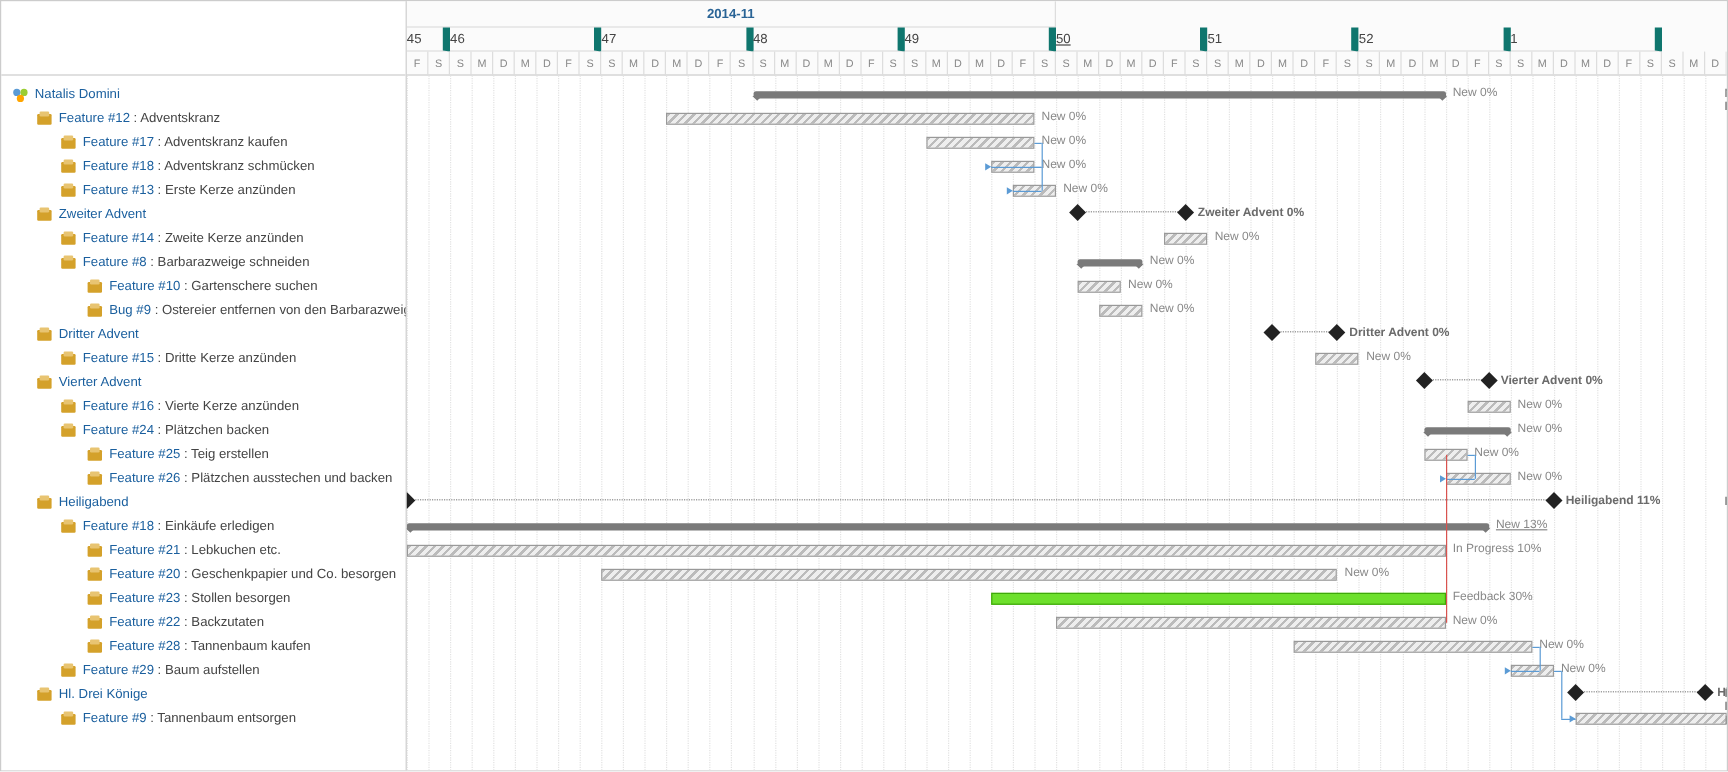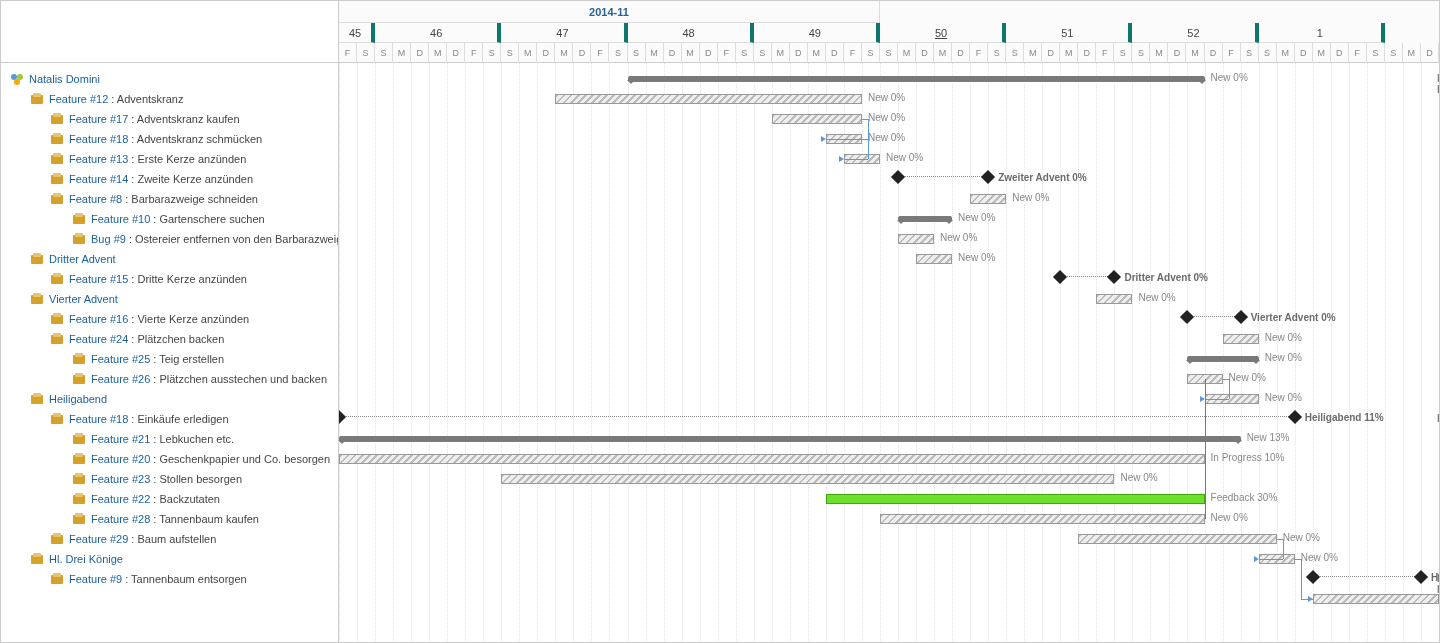--- a/index.html
+++ b/index.html
@@ -14,21 +14,21 @@
 .tree-row svg{margin-right:4px;flex-shrink:0}
 .pad1{padding-left:8px}
 .pad2{padding-left:28px}
 .pad3{padding-left:48px}
 .pad4{padding-left:70px}
 .right{flex:1;position:relative;overflow:hidden}
 .header{height:62px;border-bottom:1px solid #ccc;background:#fbfbfb}
 .header-months{height:22px;display:flex}
 .month{border-bottom:1px solid #ddd;border-right:1px solid #ddd;text-align:center;color:#2a6496;line-height:22px;font-weight:bold}
 .header-weeks{height:20px;display:flex}
-.week{border-bottom:1px solid #ddd;border-right:4px solid #0f766e;text-align:center;line-height:20px;color:#444}
+.week{border-bottom:1px solid #ddd;border-right:6px solid #0f766e;line-height:20px;color:#444}
 .header-days{height:20px;display:flex}
 .day{border-right:1px solid #ddd;text-align:center;line-height:20px;color:#888;font-size:9px}
 .chart{position:absolute;top:62px;left:0;right:0;bottom:0}
 .grid-col{position:absolute;top:0;bottom:0;border-right:1px dotted #e2e2e2}
 .bars{position:absolute;left:0;right:0;top:6px}
 .bar-row{height:20px;position:relative}
 .bar{position:absolute;top:5px;height:10px;background:repeating-linear-gradient(135deg,#bbb 0 2px,#eee 2px 5px);border:1px solid #999}
 .bar.green{background:#6de02c;border-color:#3fa80b}
 .sbar{position:absolute;top:7px;height:6px;background:#7a7a7a;border-radius:2px}
 .sbar.big::before,.sbar.big::after{content:'';position:absolute;width:0;height:0;border:4px solid transparent;border-top-color:#7a7a7a;top:4px}
@@ -83,20 +83,27 @@
           <a href="#">Feature #18</a>
           <span class="desc">: Adventskranz schmücken</span>
         </div>
         <div class="tree-row pad3">
           <svg width="16" height="16">
             <rect x="2" y="4" width="12" height="9" rx="1" fill="#d4a12a"></rect>
             <rect x="4" y="2" width="8" height="4" rx="1" fill="#e8c471"></rect>
           </svg>
           <a href="#">Feature #13</a>
           <span class="desc">: Erste Kerze anzünden</span>
+        </div>
+        <div class="tree-row pad2">
+          <svg width="16" height="16">
+            <rect x="2" y="4" width="12" height="9" rx="1" fill="#d4a12a"></rect>
+            <rect x="4" y="2" width="8" height="4" rx="1" fill="#e8c471"></rect>
+          </svg>
+          <a href="#">Zweiter Advent</a>
         </div>
         <div class="tree-row pad3">
           <svg width="16" height="16">
             <rect x="2" y="4" width="12" height="9" rx="1" fill="#d4a12a"></rect>
             <rect x="4" y="2" width="8" height="4" rx="1" fill="#e8c471"></rect>
           </svg>
           <a href="#">Feature #14</a>
           <span class="desc">: Zweite Kerze anzünden</span>
         </div>
         <div class="tree-row pad3">
@@ -477,21 +484,21 @@
           </div>
           <div class="bar-row">
             <div class="ms-line" style="left: 0px; width: 955.738px;"></div>
             <div class="milestone" style="left: -5px;"></div>
             <div class="milestone" style="left: 950.738px;"></div>
             <div class="label-r" style="left: 965.738px; font-weight: bold; color: rgb(107, 107, 107);">Heiligabend 11%</div>
           </div>
           <div class="grp-label" style="left: 1098px; top: 344px;">Heiligabend</div>
           <div class="bar-row">
             <div class="sbar big" style="left: 0px; width: 901.639px;"></div>
-            <div class="label-r" style="left: 907.639px;">New 13%</div>
+            <div class="label-r" style="left: 907.639px; text-decoration: underline;">New 13%</div>
           </div>
           <div class="bar-row">
             <div class="bar" style="left: 0px; width: 865.574px;"></div>
             <div class="label-r" style="left: 871.574px;">In Progress 10%</div>
           </div>
           <div class="bar-row">
             <div class="bar" style="left: 162.295px; width: 613.115px;"></div>
             <div class="label-r" style="left: 781.41px;">New 0%</div>
           </div>
           <div class="bar-row">

